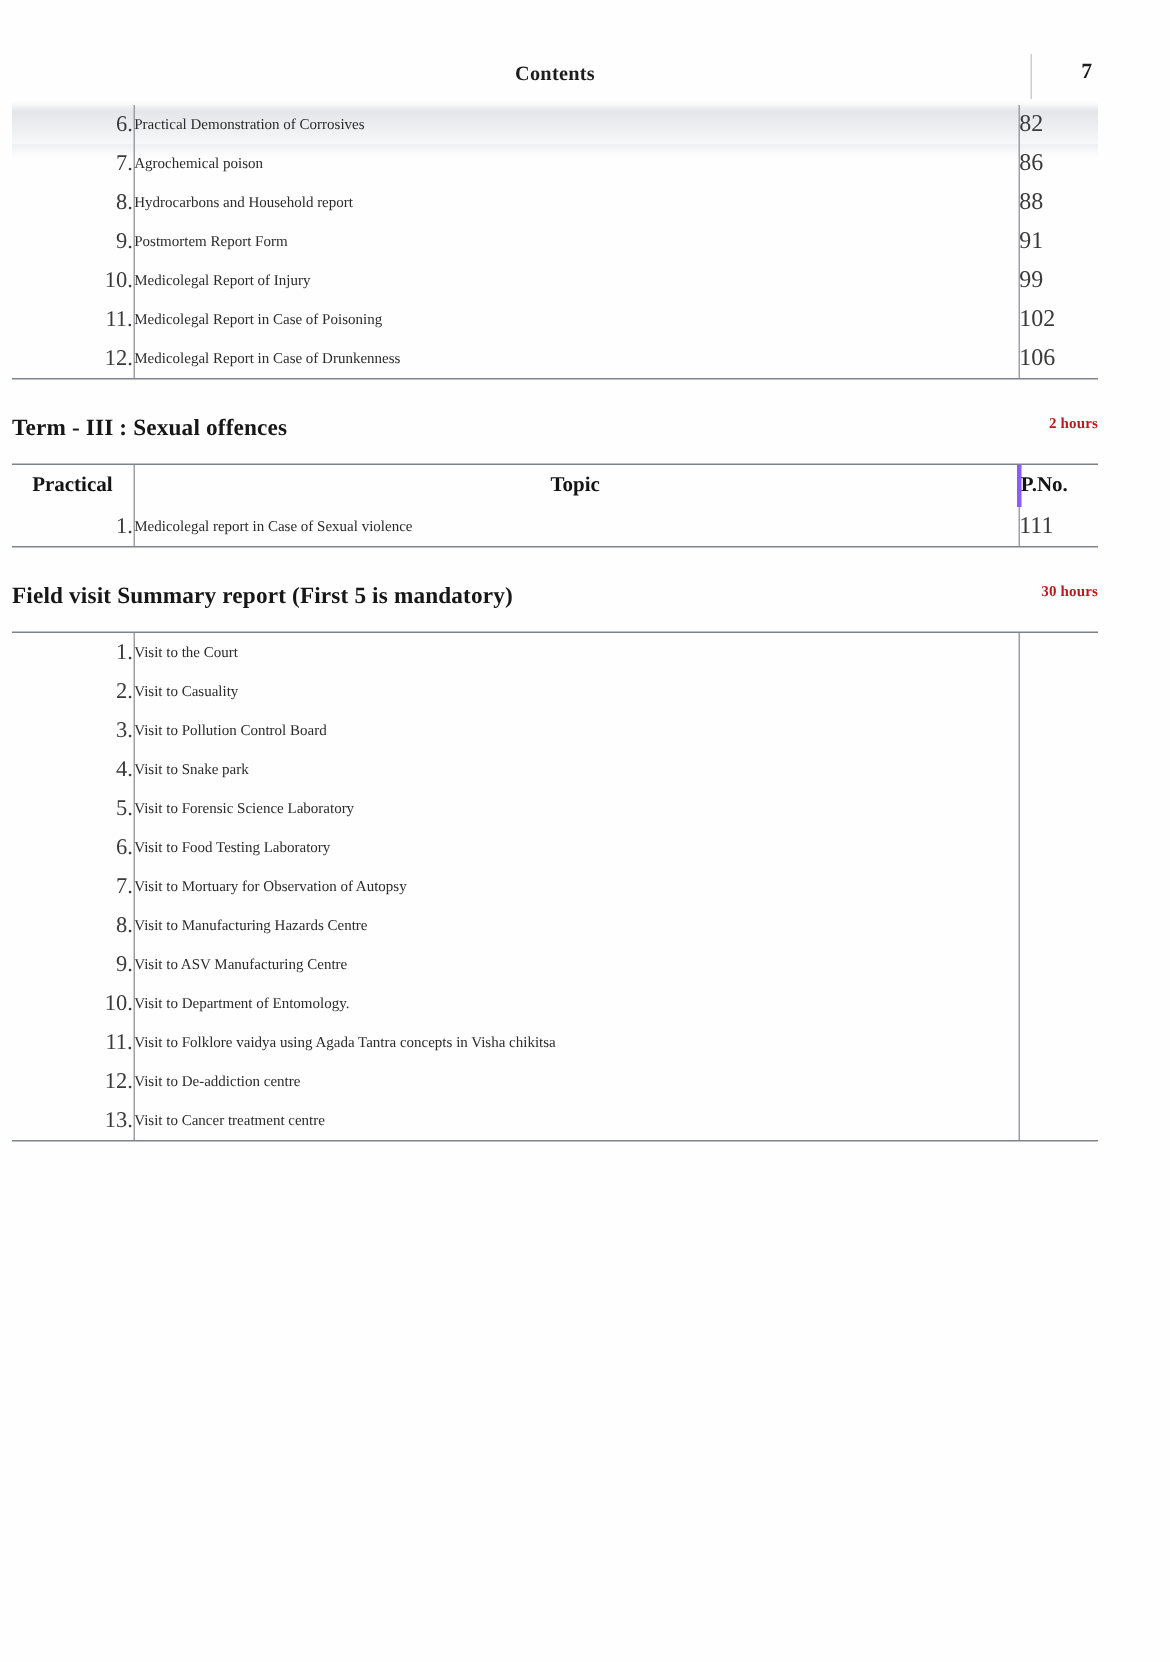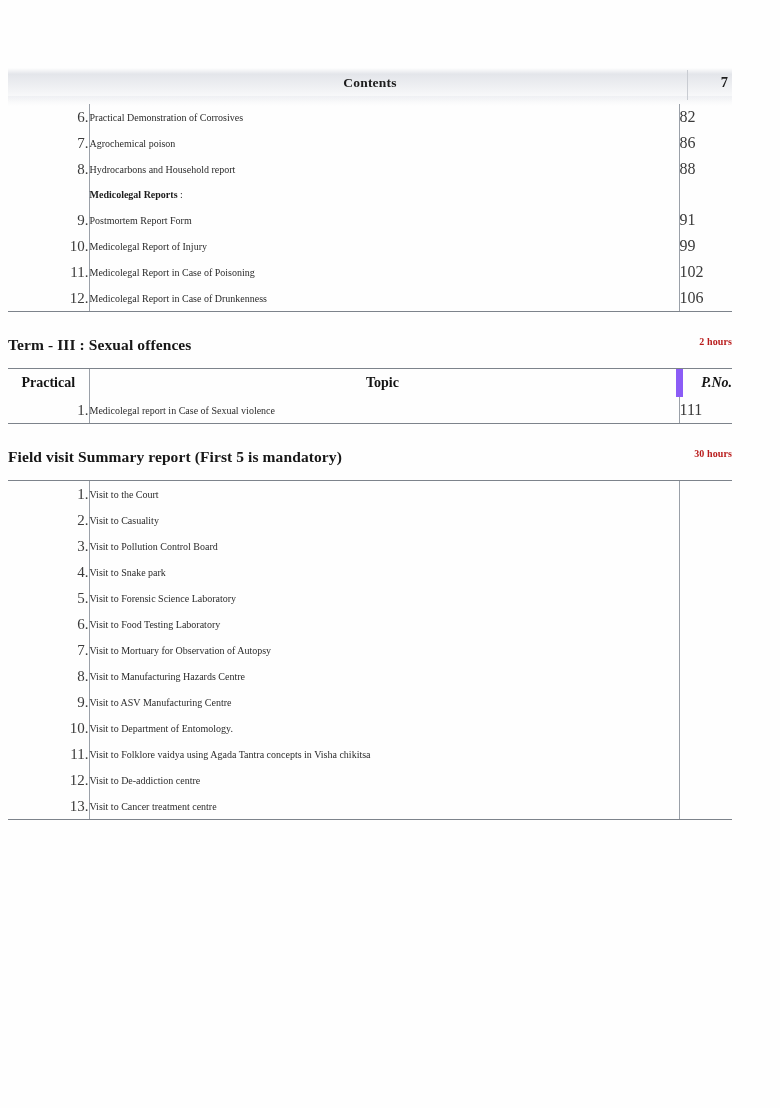--- a/index.html
+++ b/index.html
@@ -53,21 +53,21 @@
     position: absolute;
     left: 8px;
     top: 0;
     width: 724px;
   }
 
   
   .running-head {
     position: relative;
     height: 34px;
-    margin-top: 70px;
+    margin-top: 36px;
   }
   .running-head .rh-title {
     position: absolute;
     left: 0;
     right: 0;
     top: 5px;
     text-align: center;
     font-weight: bold;
     font-size: 13.5px;
     letter-spacing: 0.2px;
@@ -168,21 +168,21 @@
   
   th.hdr {
     font-weight: bold;
     font-size: 14px;
     color: #161616;
     height: 28px;
     color: #141414;
   }
   th.hdr-num   { text-align: center; }
   th.hdr-topic { text-align: center; border-left: 1px solid #9aa0a8; }
-  th.hdr-page  { text-align: right; border-left: 7px solid #8b5cf6; font-style: italic; }
+  th.hdr-page  { text-align: left; border-left: 3px solid #8b5cf6; }
 </style>
 </head>
 <body>
 
 <div class="page">
 
   <div class="scan-band"></div>
   <div class="scan-band-b"></div>
 
   <div class="content">
@@ -207,25 +207,20 @@
           </tr>
           <tr class="row">
             <td class="cell-num">7.</td>
             <td class="cell-topic">Agrochemical poison</td>
             <td class="cell-page">86</td>
           </tr>
           <tr class="row">
             <td class="cell-num">8.</td>
             <td class="cell-topic">Hydrocarbons and Household report</td>
             <td class="cell-page">88</td>
-          </tr>
-          <tr class="row row-sub">
-            <td class="cell-num"></td>
-            <td class="cell-topic"><span class="sub-head">Medicolegal Reports</span><span class="colon"> :</span></td>
-            <td class="cell-page cell-page-empty"></td>
           </tr>
           <tr class="row">
             <td class="cell-num">9.</td>
             <td class="cell-topic">Postmortem Report Form</td>
             <td class="cell-page">91</td>
           </tr>
           <tr class="row">
             <td class="cell-num">10.</td>
             <td class="cell-topic">Medicolegal Report of Injury</td>
             <td class="cell-page">99</td>

